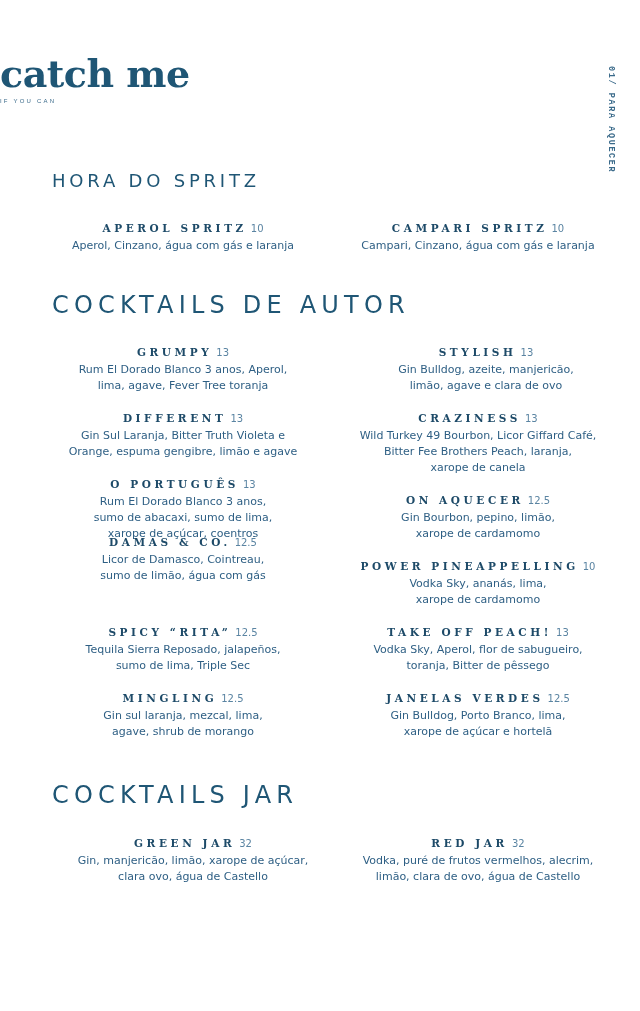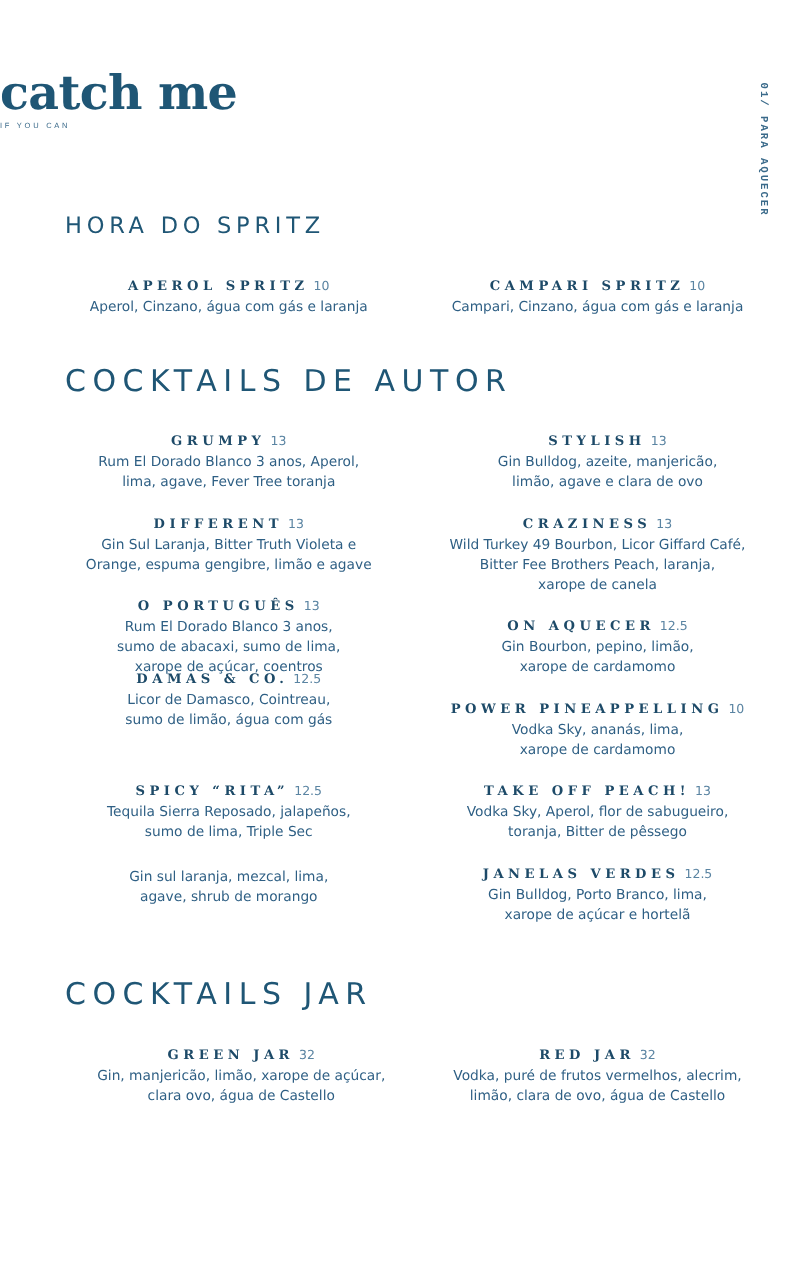--- a/index.html
+++ b/index.html
@@ -158,20 +158,21 @@
   <div class="item-desc">Tequila Sierra Reposado, jalapeños,
 sumo de lima, Triple Sec</div>
 </div>
 <div class="item" style="left:338px; top:624px; width:280px;">
   <div class="item-head"><span class="item-name">TAKE OFF PEACH!</span><span class="item-price">13</span></div>
   <div class="item-desc">Vodka Sky, Aperol, flor de sabugueiro,
 toranja, Bitter de pêssego</div>
 </div>
 
 <div class="item" style="left:53px; top:690px;">
+  <div class="item-head"><span class="item-name">MINGLING</span><span class="item-price">12.5</span></div>
   <div class="item-desc">Gin sul laranja, mezcal, lima,
 agave, shrub de morango</div>
 </div>
 <div class="item" style="left:338px; top:690px; width:280px;">
   <div class="item-head"><span class="item-name">JANELAS VERDES</span><span class="item-price">12.5</span></div>
   <div class="item-desc">Gin Bulldog, Porto Branco, lima,
 xarope de açúcar e hortelã</div>
 </div>
 
 <h2 class="section-title st-large" style="top:781px;">COCKTAILS JAR</h2>

